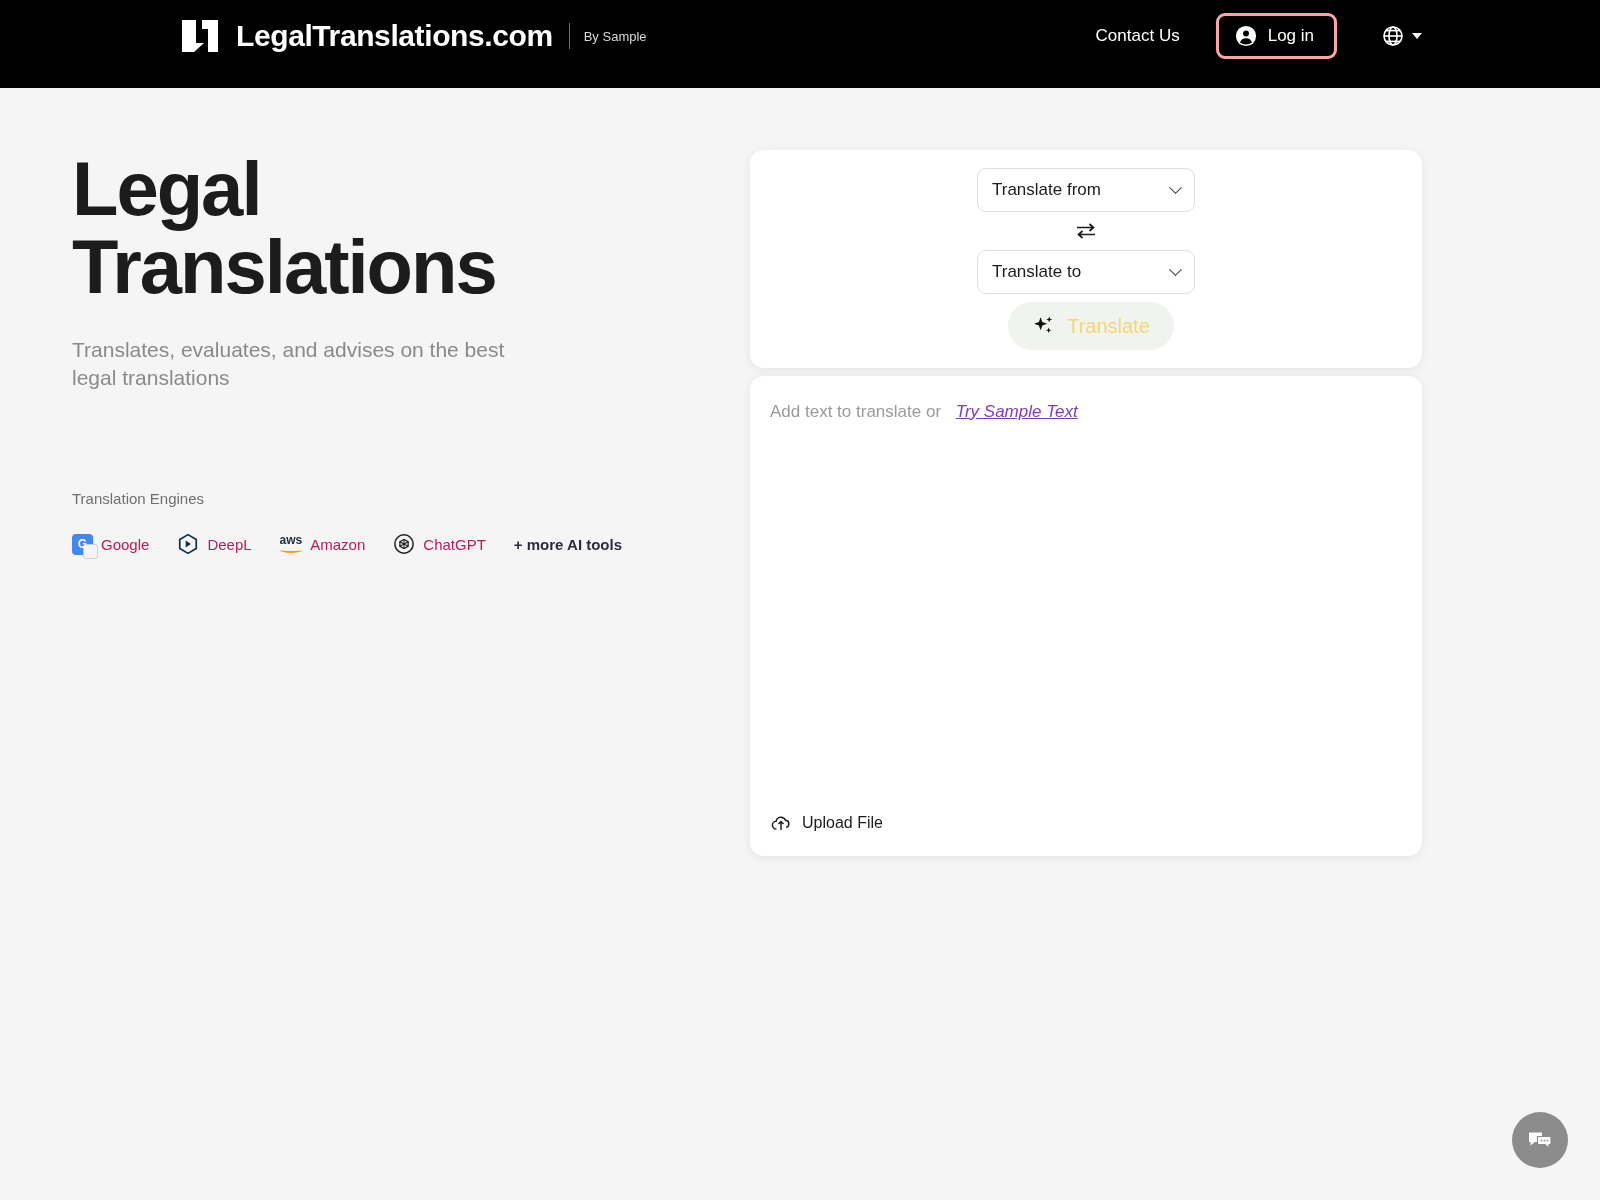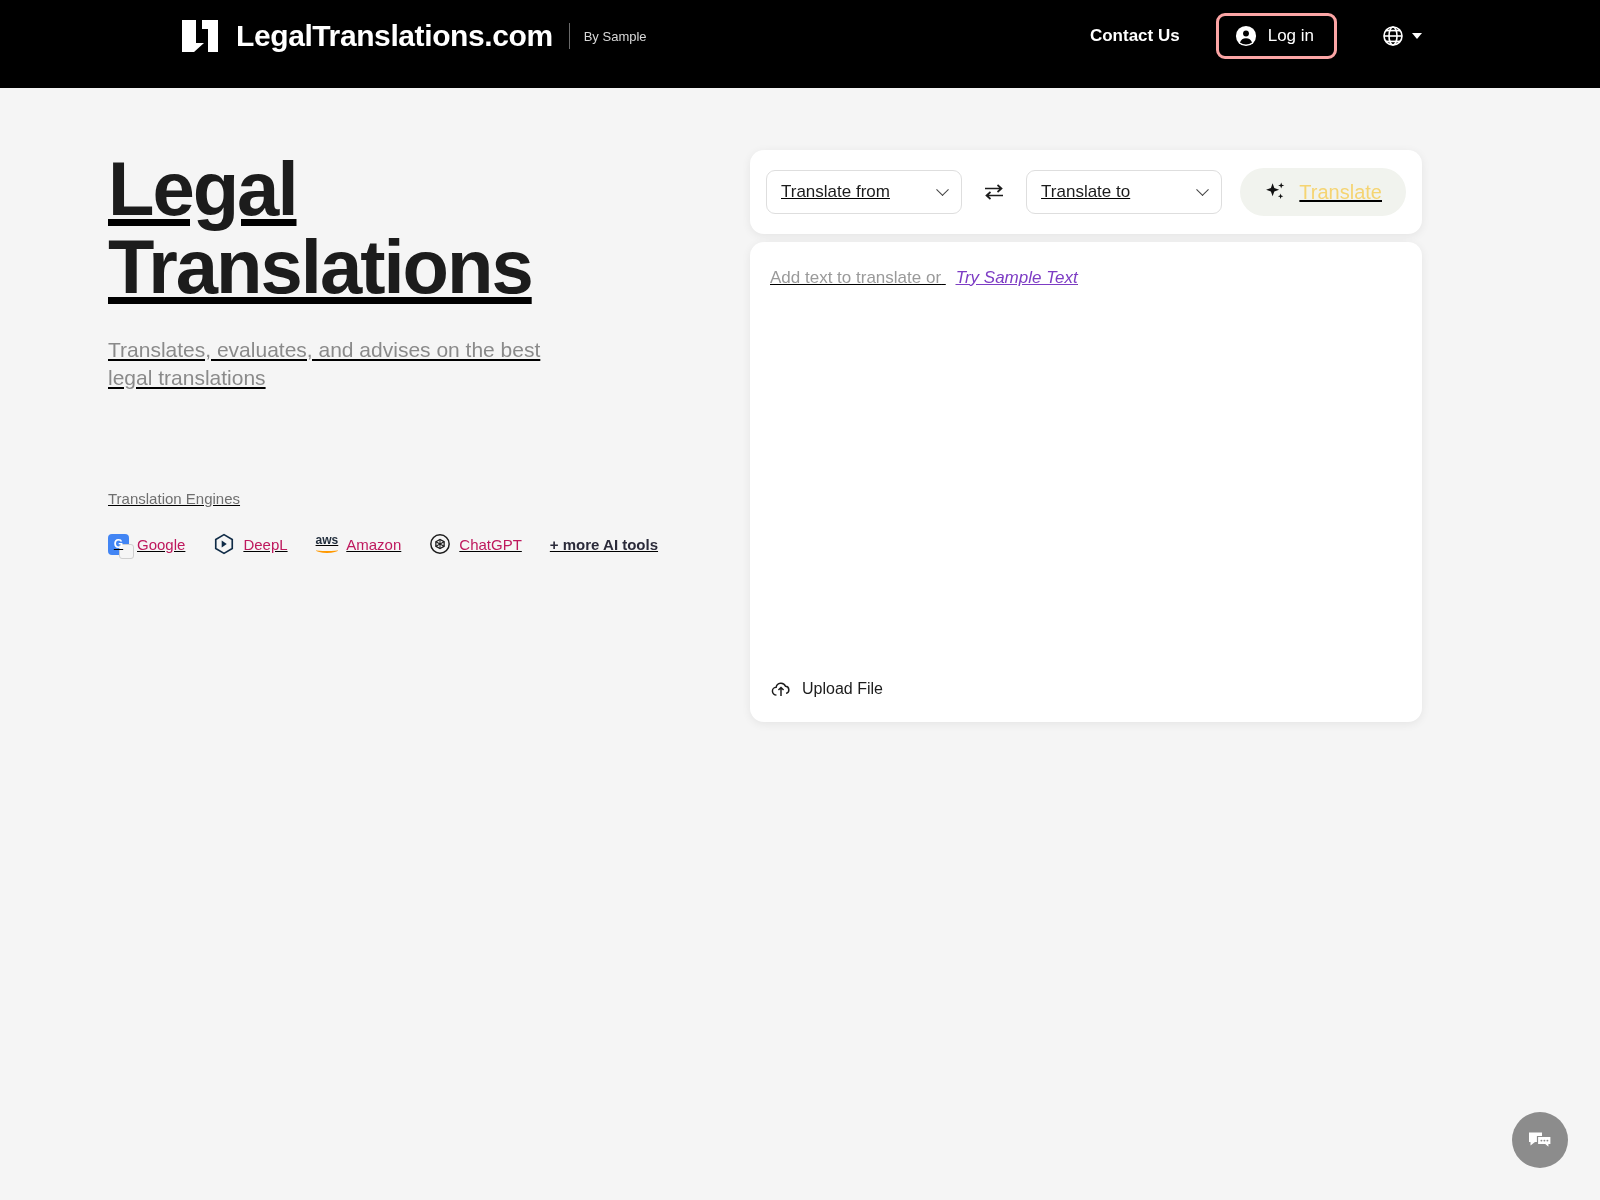--- a/index.html
+++ b/index.html
@@ -30,21 +30,21 @@
   }
   .brand-sep {
     width: 1px; height: 26px; background: #6a6a6a;
     margin: 0 14px 0 16px;
   }
   .brand-by { color: #d8d8d8; font-size: 13px; white-space: nowrap; }
 
   .header-right { display: flex; align-items: center; }
   .contact-link {
     color: #ffffff; font-size: 17px; text-decoration: none;
-    margin-right: 36px; white-space: nowrap; font-weight: bold;
+    margin-right: 36px; white-space: nowrap;
   }
   .login-btn {
     display: flex; align-items: center; gap: 11px;
     border: 3px solid #fca5a5; border-radius: 9px;
     padding: 9px 20px 9px 16px;
     background: transparent; color: #ffffff;
     font-size: 17px; font-family: inherit; cursor: pointer;
     white-space: nowrap;
   }
   .lang-wrap {
@@ -52,21 +52,21 @@
     margin-left: 44px; cursor: pointer;
   }
   .caret-down {
     width: 0; height: 0;
     border-left: 5px solid transparent;
     border-right: 5px solid transparent;
     border-top: 6px solid #ffffff;
   }
 
   
-  .page { display: flex; padding: 62px 178px 0 108px; text-decoration: underline; }
+  .page { display: flex; padding: 62px 178px 0 72px; }
   .left-col { width: 560px; flex: none; }
   .right-col { flex: 1; display: flex; justify-content: flex-end; }
 
   .headline {
     font-size: 76px; line-height: 78px; font-weight: bold;
     color: #1c1c1c; letter-spacing: -2px;
   }
   .subtitle {
     margin-top: 30px;
     font-size: 21px; line-height: 28px; color: #8a8a8a;
@@ -113,20 +113,21 @@
   .translator { width: 672px; }
   .card {
     background: #ffffff;
     border-radius: 14px;
     box-shadow: 0 2px 10px rgba(0,0,0,0.07);
   }
   .card-top {
     display: flex; align-items: center;
     padding: 18px 16px;
     gap: 8px;
+    flex-direction: column;
   }
   .select-box {
     width: 218px; height: 44px;
     border: 1px solid #dedede; border-radius: 9px;
     background: #ffffff;
     display: flex; align-items: center; justify-content: space-between;
     padding: 0 14px;
     cursor: pointer;
   }
   .select-text { font-size: 17px; color: #1c1c1c; white-space: nowrap; }

